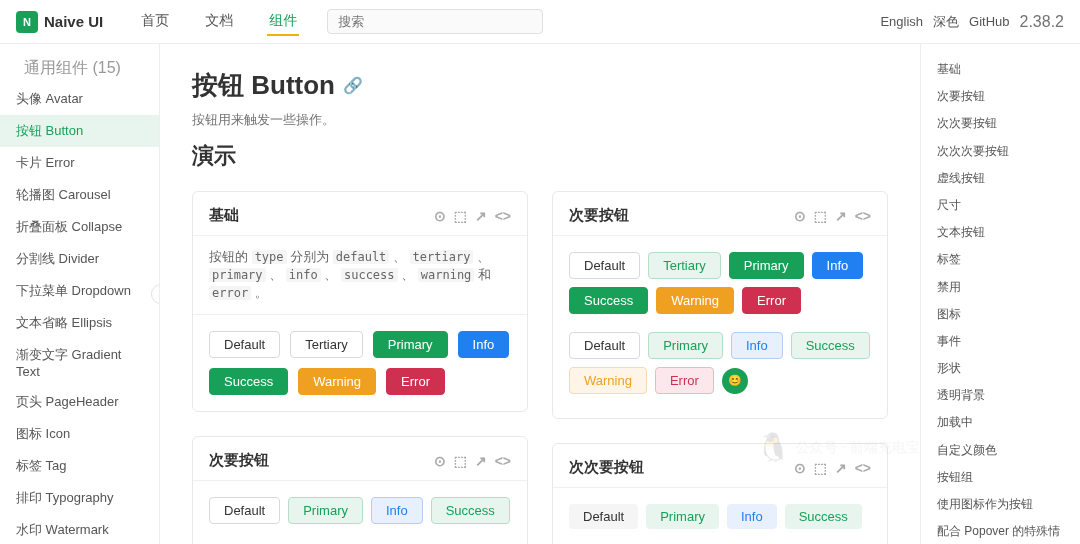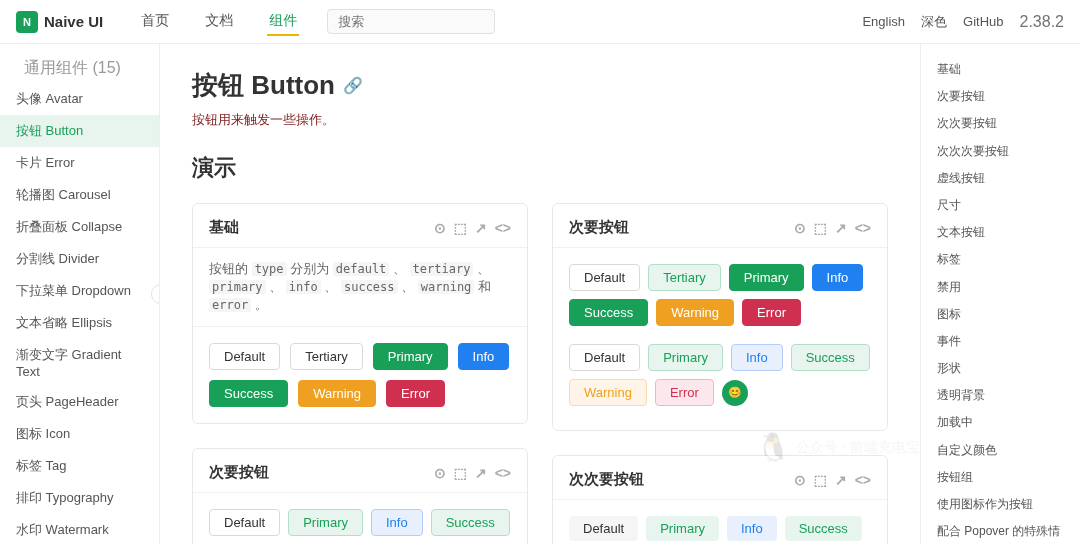--- a/index.html
+++ b/index.html
@@ -6,22 +6,22 @@
     body { font-family: -apple-system, BlinkMacSystemFont, 'Segoe UI', sans-serif; font-size: 14px; color: #333; background: #fff; display: flex; flex-direction: column; height: 544px; overflow: hidden; }
 
     
     .top-nav { height: 44px; border-bottom: 1px solid #eee; display: flex; align-items: center; padding: 0 16px; gap: 24px; flex-shrink: 0; }
     .nav-logo { display: flex; align-items: center; gap: 6px; font-weight: bold; font-size: 15px; color: #333; }
     .nav-logo-icon { width: 22px; height: 22px; background: #18a058; border-radius: 4px; display: flex; align-items: center; justify-content: center; color: white; font-size: 11px; font-weight: bold; }
     .nav-links { display: flex; gap: 32px; margin-left: 12px; }
     .nav-link { font-size: 14px; color: #555; cursor: pointer; padding: 4px 2px; }
     .nav-link.active { color: #18a058; border-bottom: 2px solid #eab308; }
     .nav-search { margin-left: 4px; }
-    .nav-search input { border: 1px solid #e0e0e0; border-radius: 4px; padding: 4px 10px; font-size: 13px; width: 168px; background: #fafafa; color: #999; }
-    .nav-right { margin-left: auto; display: flex; align-items: center; gap: 16px; font-size: 13px; color: #555; }
+    .nav-search input { border: 1px solid #e0e0e0; border-radius: 4px; padding: 4px 10px; font-size: 13px; width: 216px; background: #fafafa; color: #999; }
+    .nav-right { margin-left: auto; display: flex; align-items: center; gap: 10px; font-size: 13px; color: #555; }
     .nav-right span { cursor: pointer; }
     .version-badge { color: #737373; font-size: 16px; }
 
     
     .layout { display: flex; flex: 1; overflow: hidden; }
 
     
     .left-sidebar { width: 160px; border-right: 1px solid #eee; overflow-y: auto; flex-shrink: 0; padding: 8px 0; position: relative; }
     .sidebar-section-label { font-size: 16px; color: #999; padding: 6px 24px 4px; }
     .sidebar-item { padding: 7px 16px; font-size: 13px; cursor: pointer; color: #555; border-radius: 0; }
@@ -31,21 +31,21 @@
     
     .main-content { flex: 1; overflow-y: auto; padding: 24px 32px; }
 
     
     .right-sidebar { width: 160px; border-left: 1px solid #eee; overflow-y: auto; flex-shrink: 0; padding: 12px 0; }
     .right-sidebar-item { padding: 4px 16px; font-size: 12px; color: #555; cursor: pointer; line-height: 1.6; }
 
     
     .page-title { font-size: 26px; font-weight: 600; margin-bottom: 8px; display: flex; align-items: center; gap: 8px; }
     .page-title-icon { font-size: 16px; color: #aaa; cursor: pointer; }
-    .page-desc { font-size: 13px; color: #7f1d1d; margin-bottom: 24px; font-family: Liberation Mono, monospace; }
+    .page-desc { font-size: 13px; color: #737373; margin-bottom: 12px; font-family: Liberation Mono, monospace; }
 
     
     .demo-label { font-size: 22px; font-weight: 600; margin-bottom: 20px; }
 
     
     .demo-block { border: 1px solid #e8e8e8; border-radius: 6px; margin-bottom: 24px; }
     .demo-block-title { font-size: 15px; font-weight: 600; padding: 14px 16px 10px; border-bottom: 1px solid #f0f0f0; display: flex; justify-content: space-between; align-items: center; }
     .demo-block-tools { display: flex; gap: 8px; color: #aaa; font-size: 14px; }
     .demo-block-tools span { cursor: pointer; }
     .demo-block-desc { padding: 12px 16px; font-size: 13px; color: #666; border-bottom: 1px solid #f0f0f0; }

